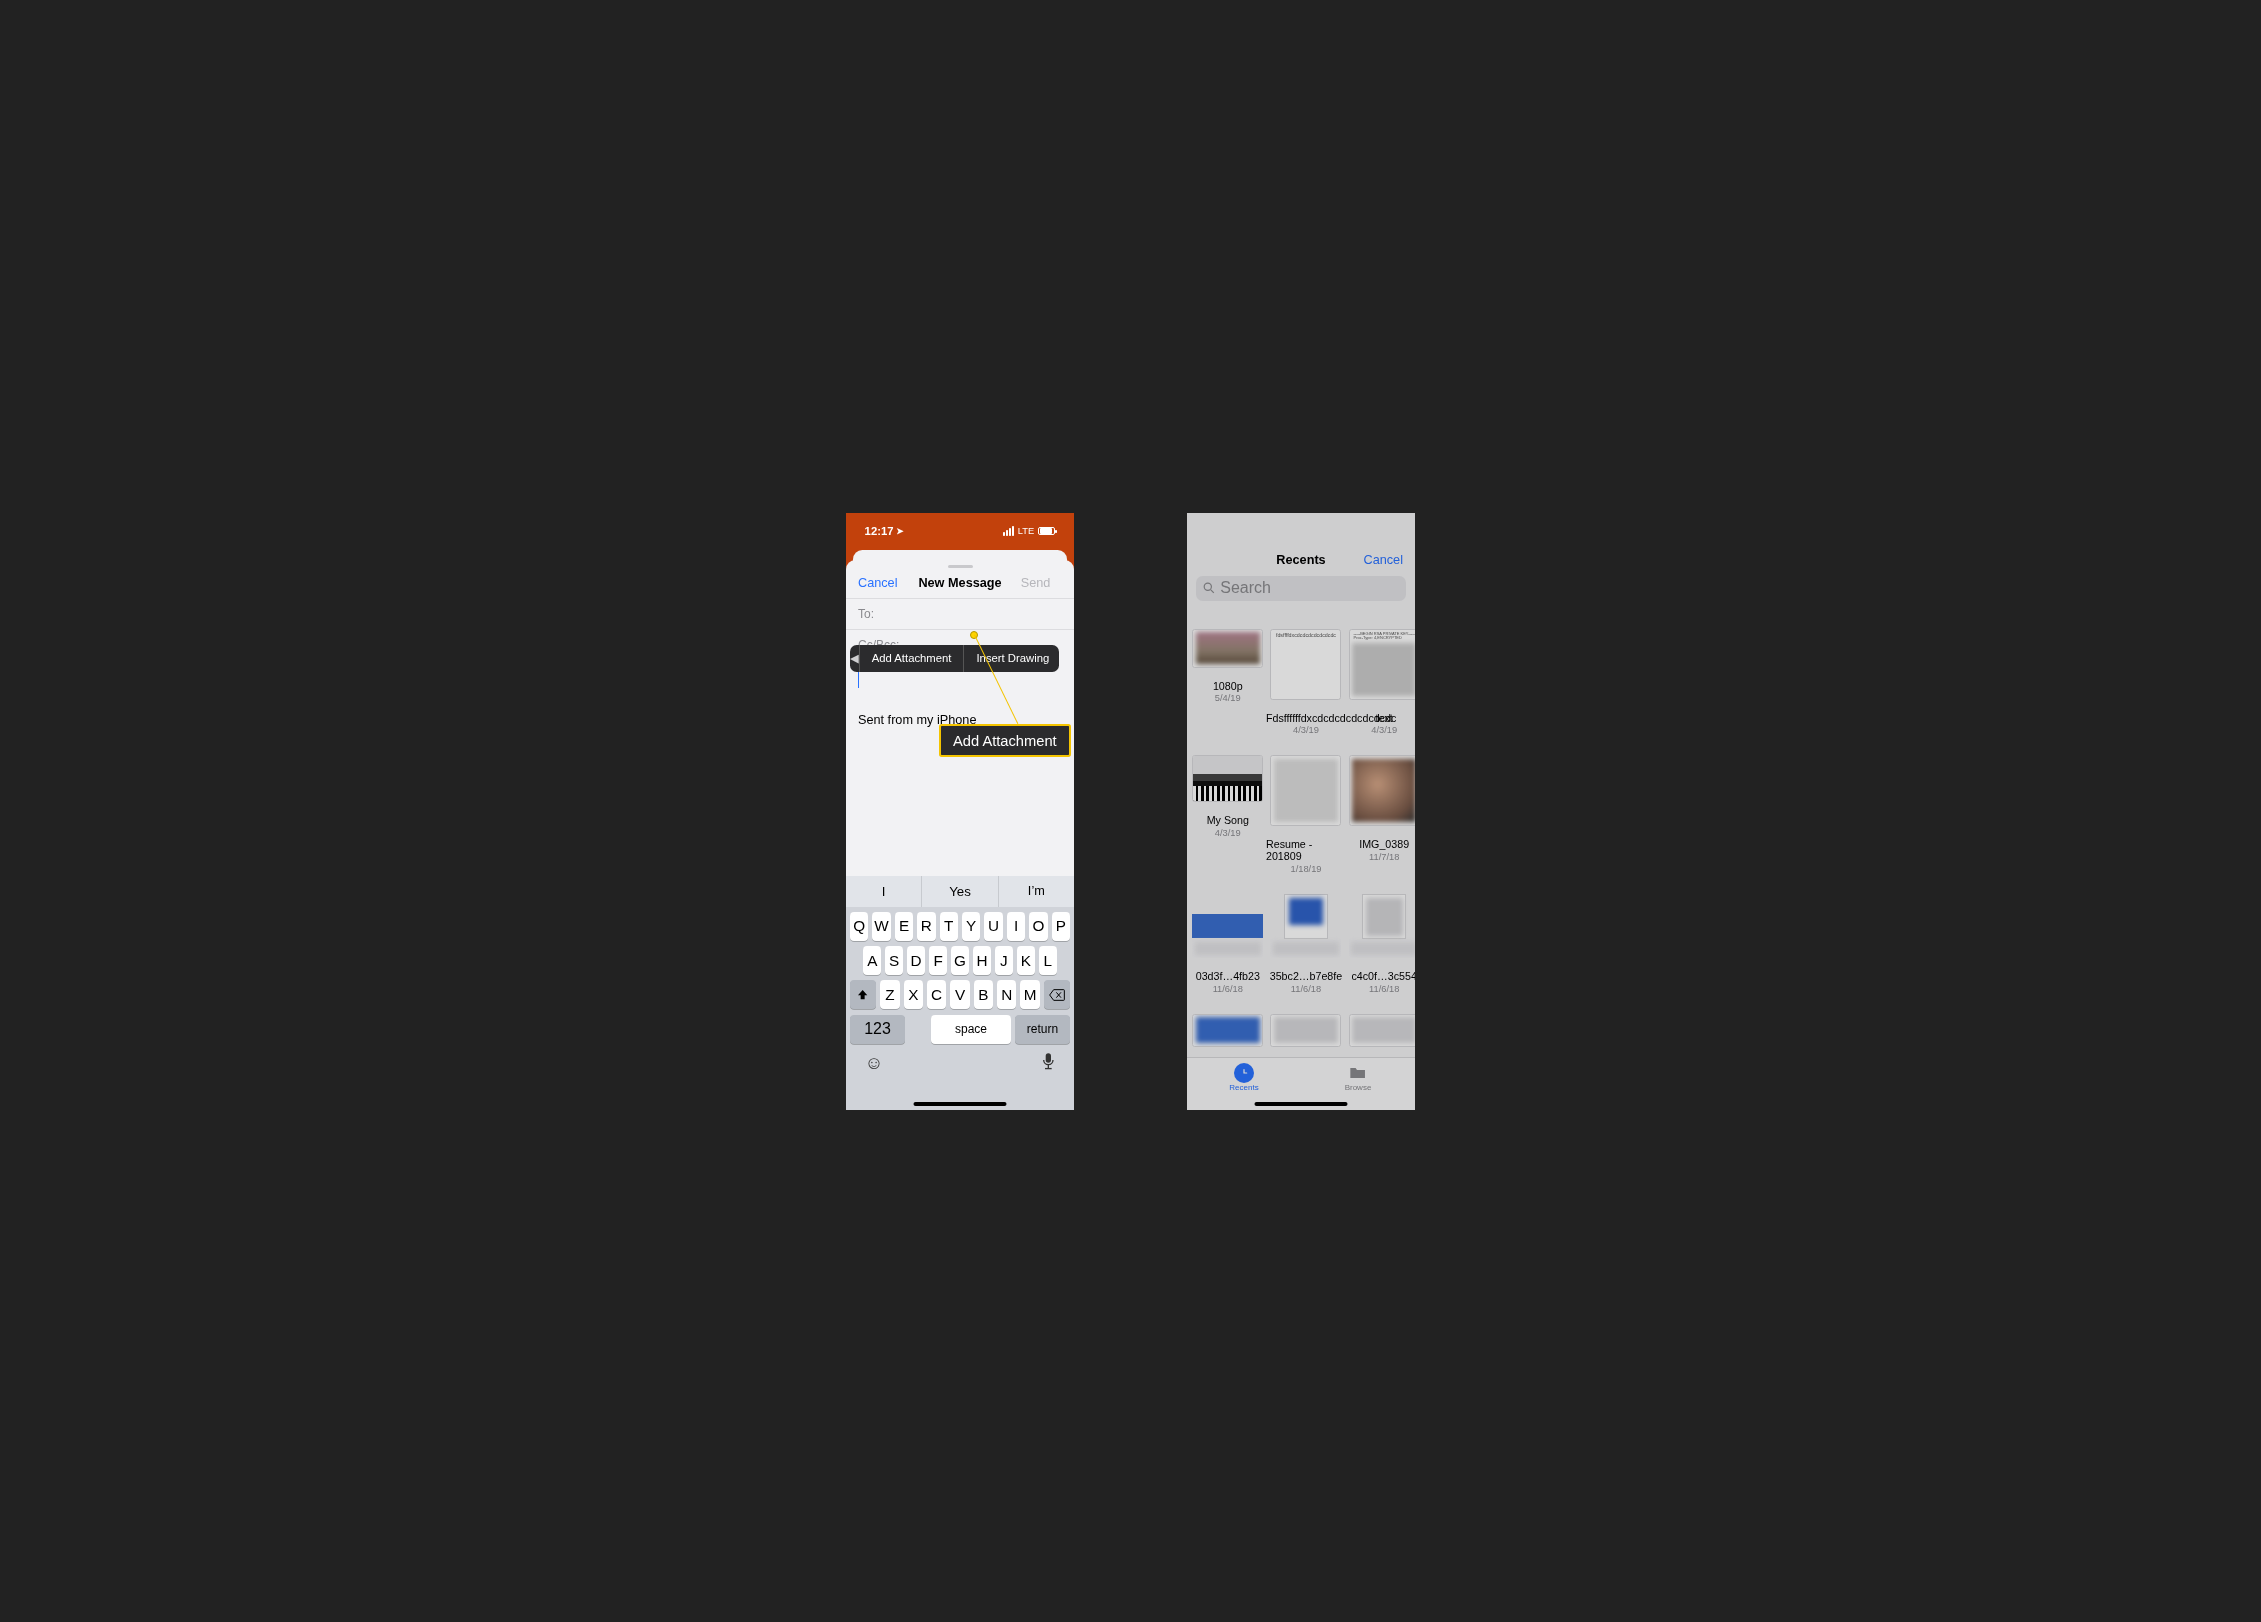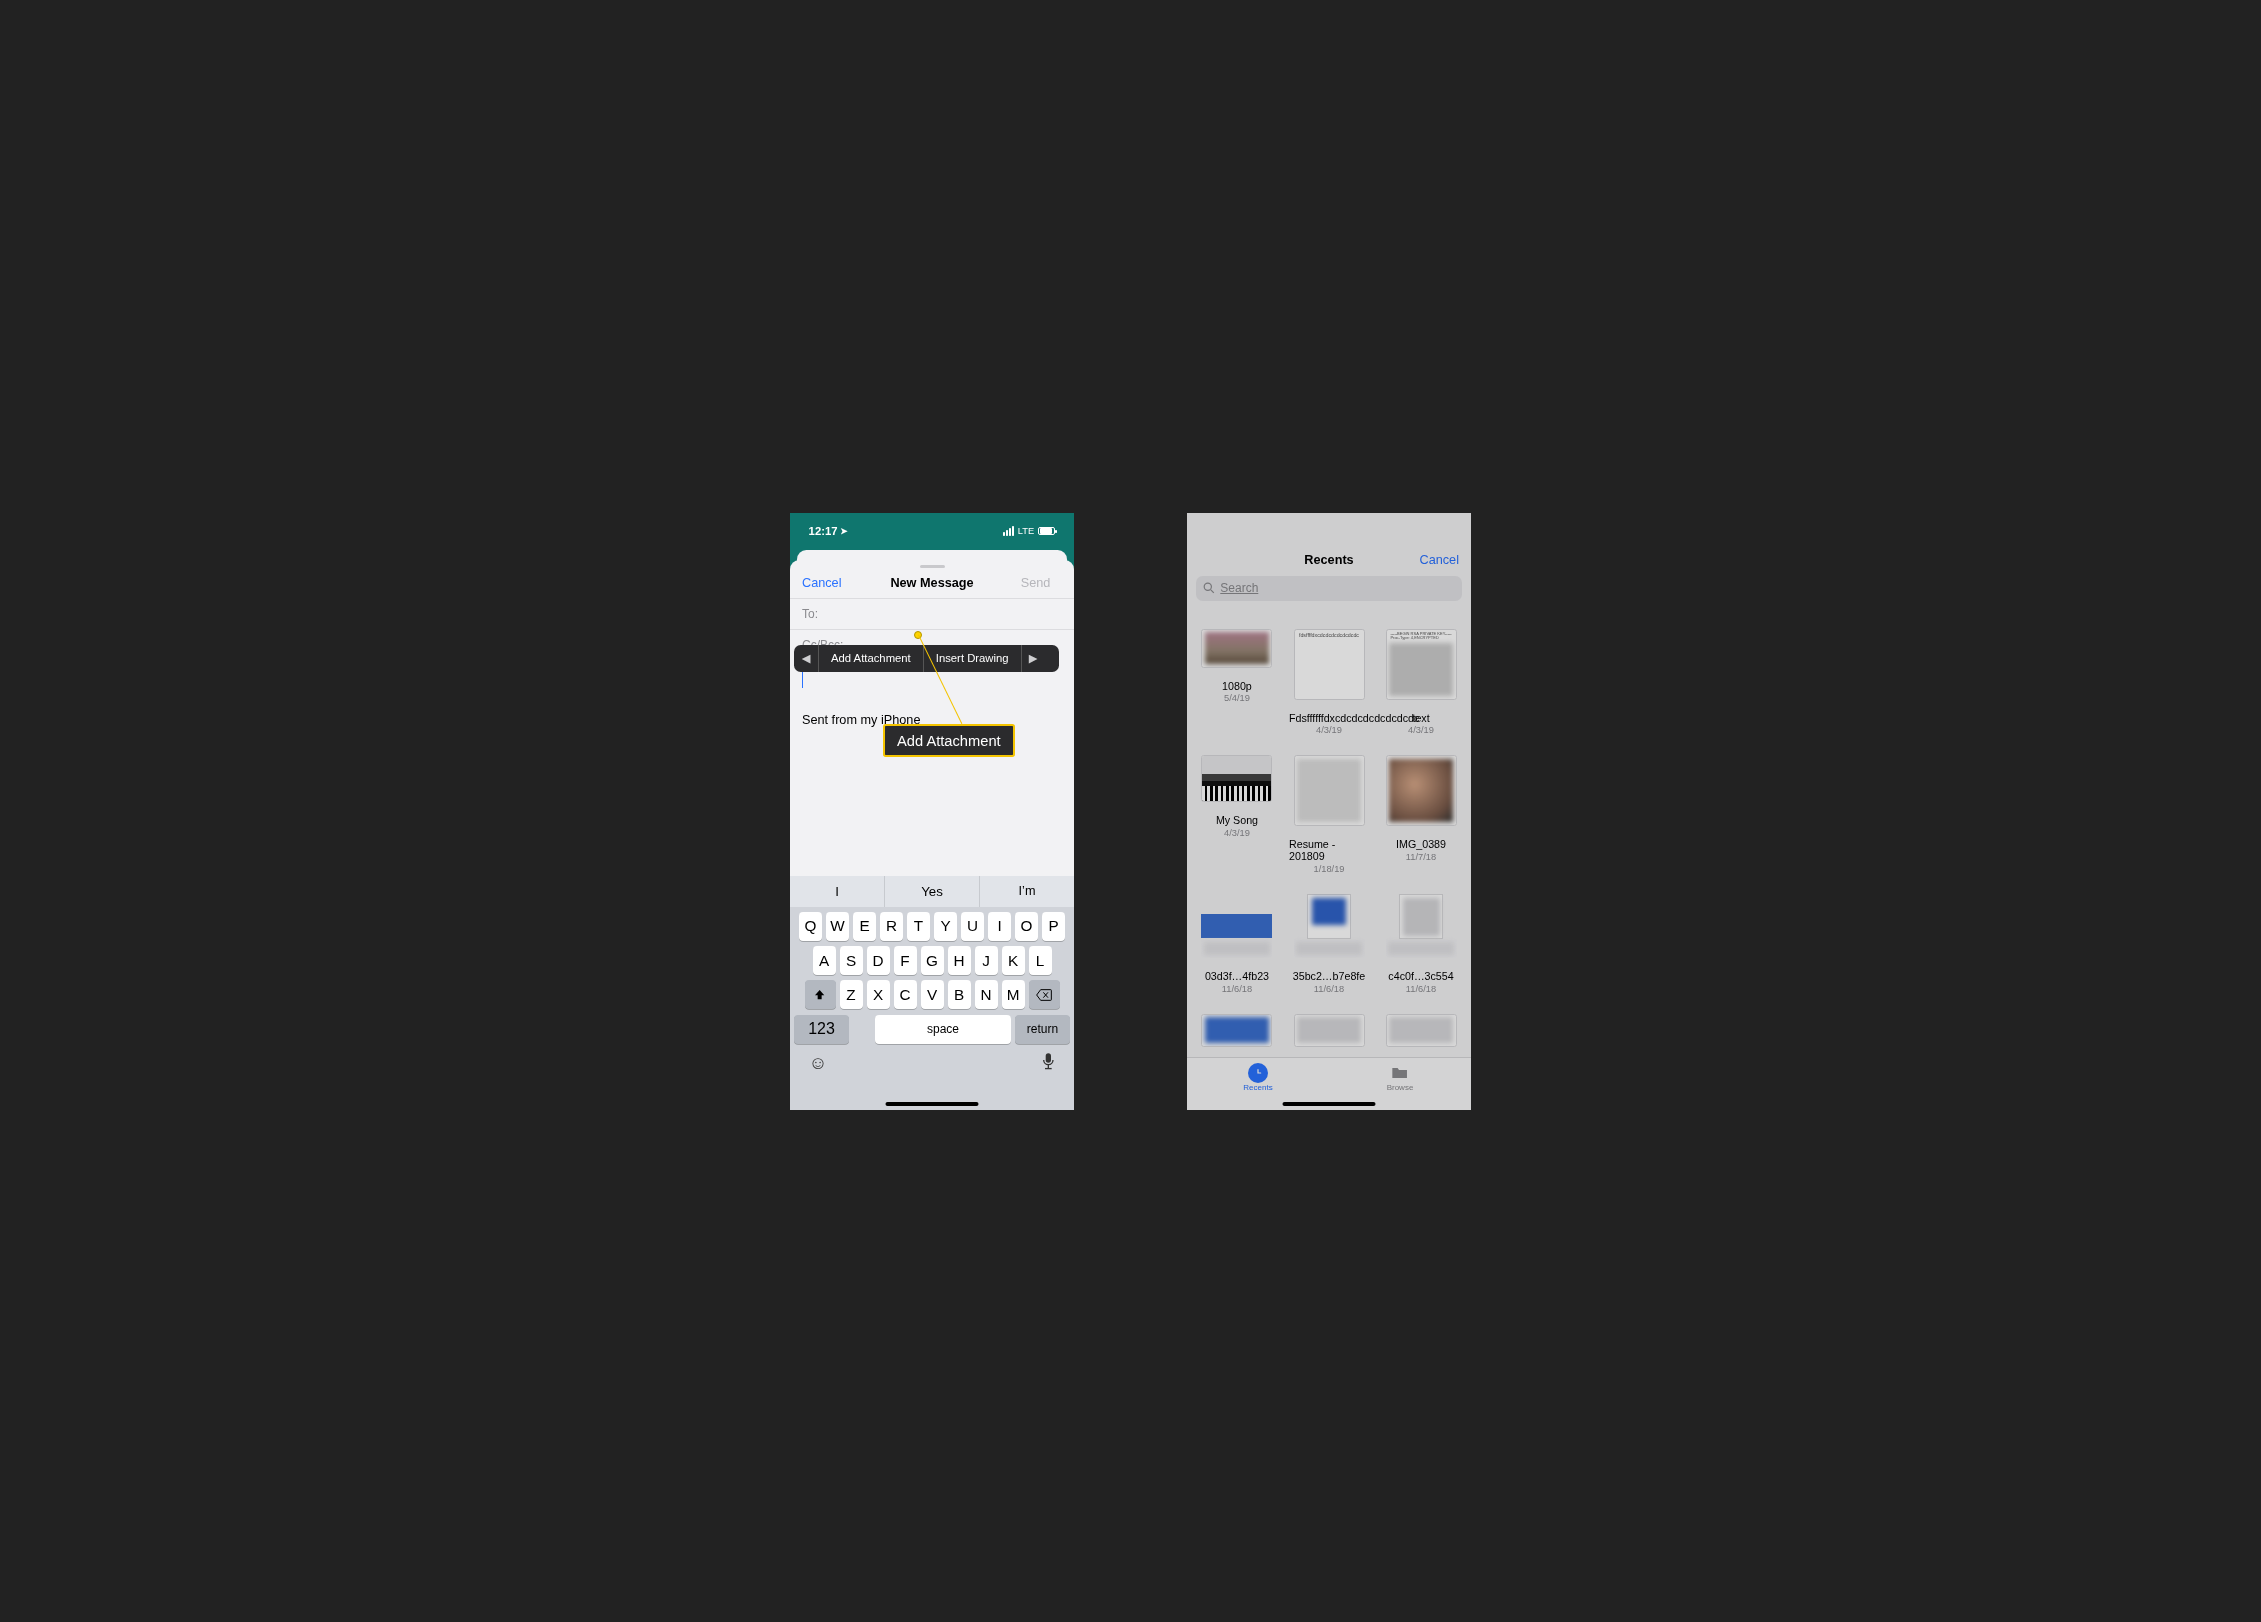--- a/index.html
+++ b/index.html
@@ -7,23 +7,23 @@
   body {
     background: #222;
     display: flex;
     justify-content: center;
     align-items: center;
     gap: 113px;
     padding: 0 87px;
   }
 
   .phone {
-    width: 284px;
+    width: 228px;
     height: 597px;
-    background: #0f766e;
+    background: #c2410c;
     position: relative;
     overflow: hidden;
   }
   .dim-overlay {
     position: absolute; inset: 0;
     background: rgba(0,0,0,0.15);
     pointer-events: none;
     z-index: 50;
   }
 
@@ -217,21 +217,21 @@
   .p2-nav .cancel { color:#2a72ff; font-size:12.7px; width:53px; text-align:right;}
   .p2-nav .spacer { width:53px; }
 
   .searchbar {
     margin: 2.7px 9.3px 6.7px;
     background:#e2e2e5;
     border-radius:6.7px;
     height:25px;
     display:flex; align-items:center;
     padding:0 6.7px; gap:5.3px;
-    color:#8a8a8e; font-size:12px;text-decoration:underline;
+    color:#8a8a8e; font-size:16px;
   }
 
   .grid {
     padding: 21px 5.3px 0;
     display:grid;
     grid-template-columns: repeat(3, 1fr);
     gap: 20px 2.7px;
     overflow:hidden;
   }
   .fileitem {

